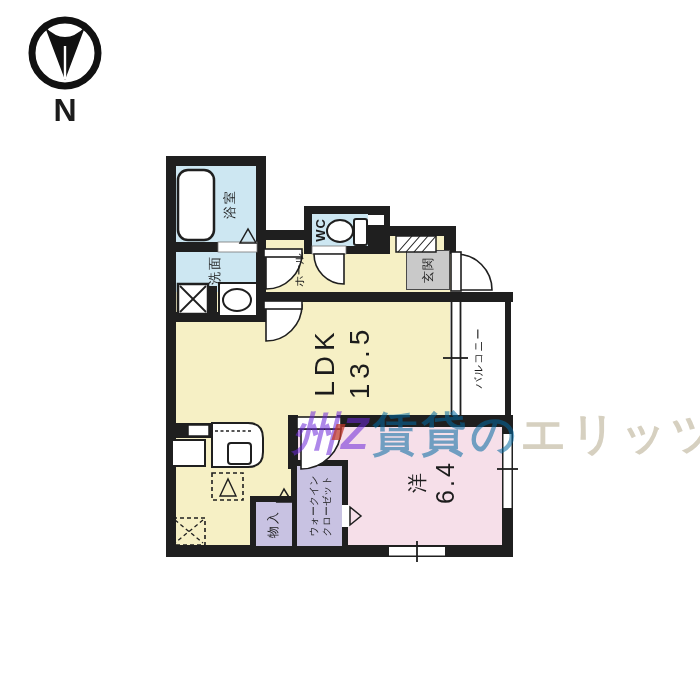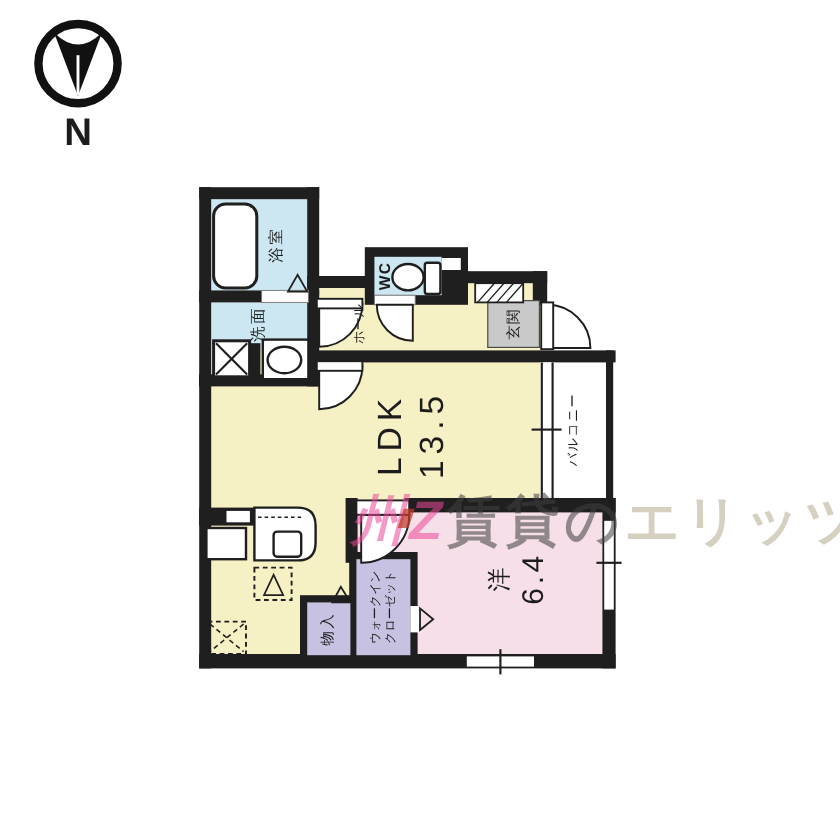--- a/index.html
+++ b/index.html
@@ -9,22 +9,22 @@
   .wall{position:absolute;background:#1f1f1f;z-index:2;}
   .inner{position:absolute;z-index:3;}
   svg.overlay{position:absolute;left:0;top:0;z-index:4;}
   .lbl{position:absolute;z-index:5;white-space:nowrap;text-align:center;
        transform:translate(-50%,-50%);line-height:1.2;}
   .vlbl{position:absolute;z-index:5;white-space:nowrap;text-align:center;
         transform:translate(-50%,-50%) rotate(-90deg);line-height:1.25;}
   .vlbl div{line-height:1.25;}
   .wm{position:absolute;z-index:6;font-weight:bold;opacity:.55;white-space:nowrap;
       letter-spacing:4px;font-size:45px;}
-  .wm .logo{font-style:italic;color:#ec4899;}
-  .wm .gray{color:#404040;}
+  .wm .logo{font-style:italic;color:#6d28d9;}
+  .wm .gray{color:#0369a1;}
   .wm .tan{color:#b5aa8d;}
   .wm-red{position:absolute;z-index:6;background:#c0392b;opacity:.75;transform:skewX(-18deg);}
   .nlbl{font-weight:bold;font-size:32px;}
 </style>
 </head>
 <body>
 
 <div id="stage">
 
   <div class="fill" style="left:176px;top:166px;width:80px;height:76px;background:#cde7f2;"></div>

